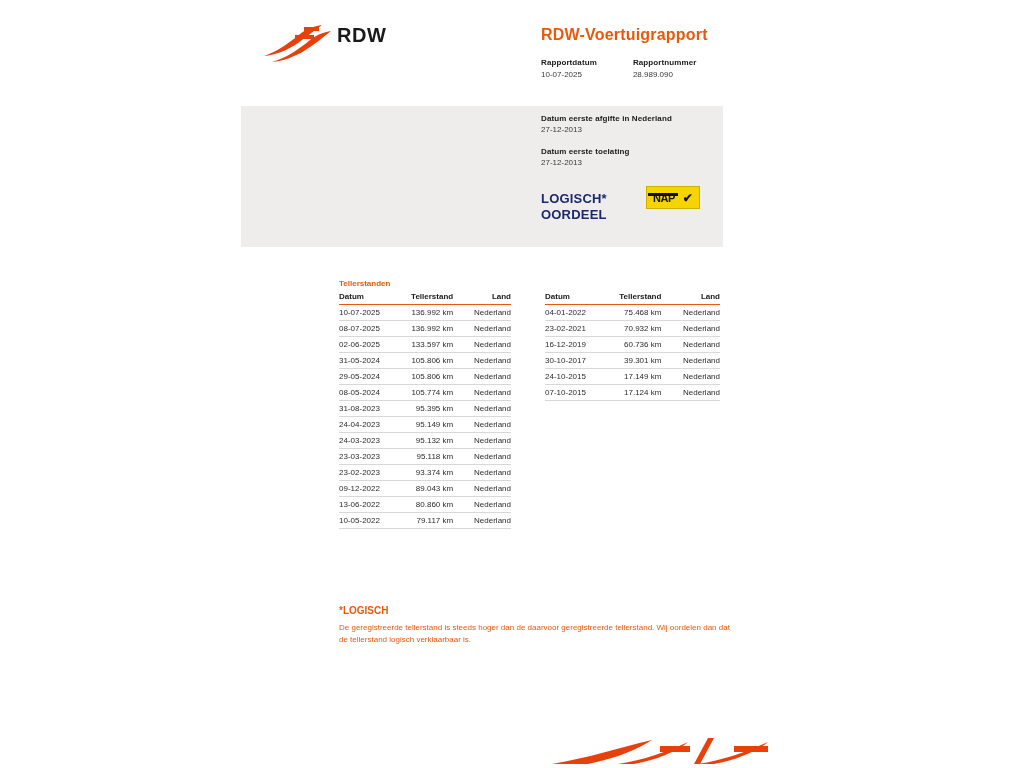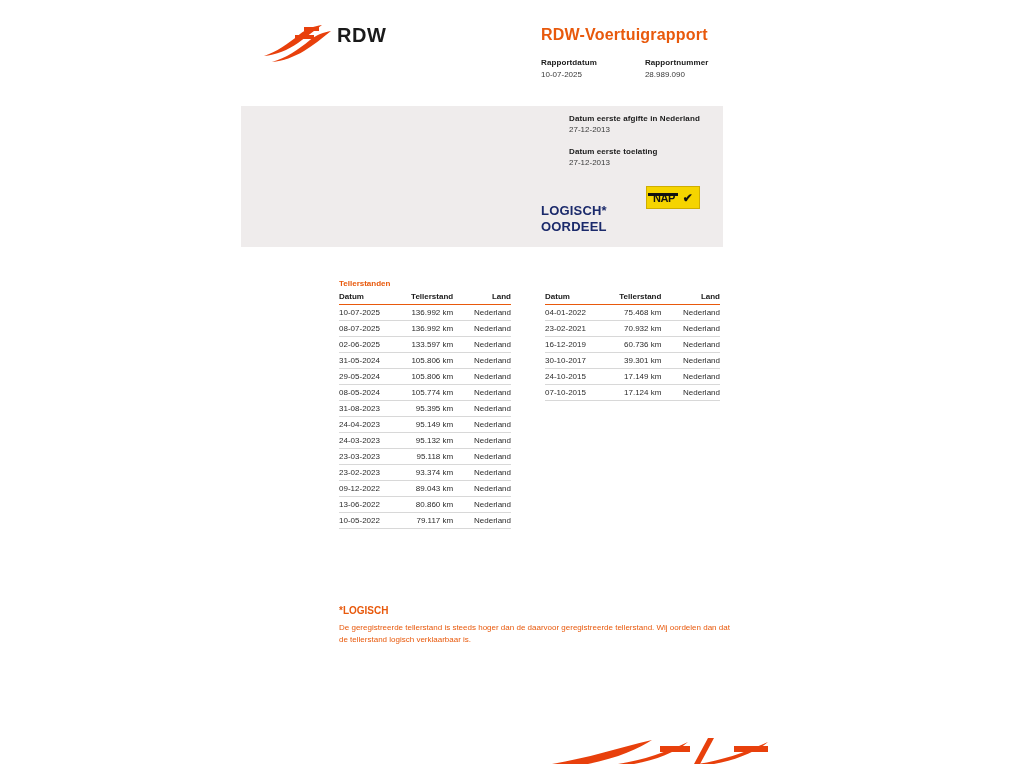--- a/index.html
+++ b/index.html
@@ -47,21 +47,21 @@
     font-size: 16px;
     font-weight: bold;
     color: #e8590c;
     letter-spacing: 0.2px;
   }
   .meta-block {
     position: absolute;
     left: 541px;
     top: 58px;
     display: flex;
-    gap: 48px;
+    gap: 36px;
   }
   .meta-col { display: flex; flex-direction: column; }
   .meta-label {
     font-size: 8px;
     font-weight: bold;
     color: #1a1a1a;
     letter-spacing: 0.1px;
     margin-bottom: 3px;
   }
   .meta-value {
@@ -82,21 +82,21 @@
     position: absolute;
     left: 241px;
     top: 236px;
     width: 0;
     height: 0;
     border-left: 0px solid transparent;
     border-top: 11px solid #efecec;
     border-right: 60px solid transparent;
   }
   .panel-left { position: absolute; left: 338px; top: 114px; width: 190px; }
-  .panel-right { position: absolute; left: 541px; top: 114px; width: 180px; margin-left: 28px; }
+  .panel-right { position: absolute; left: 541px; top: 114px; width: 180px; }
 
   .field-label {
     font-size: 8px;
     font-weight: bold;
     color: #e8590c;
     letter-spacing: 0.1px;
     margin-bottom: 2px;
   }
   .field-value-lg {
     font-size: 14px;
@@ -117,21 +117,20 @@
   }
   .verdict {
     position: absolute;
     left: 541px;
     top: 191px;
     font-size: 13px;
     font-weight: bold;
     color: #1b2a6b;
     line-height: 1.25;
     letter-spacing: 0.2px;
-    margin-top: 12px;
   }
   .nap-badge {
     position: absolute;
     left: 646px;
     top: 186px;
     width: 52px;
     height: 21px;
     background: #f5d400;
     border: 1px solid #cfae00;
     display: flex;

